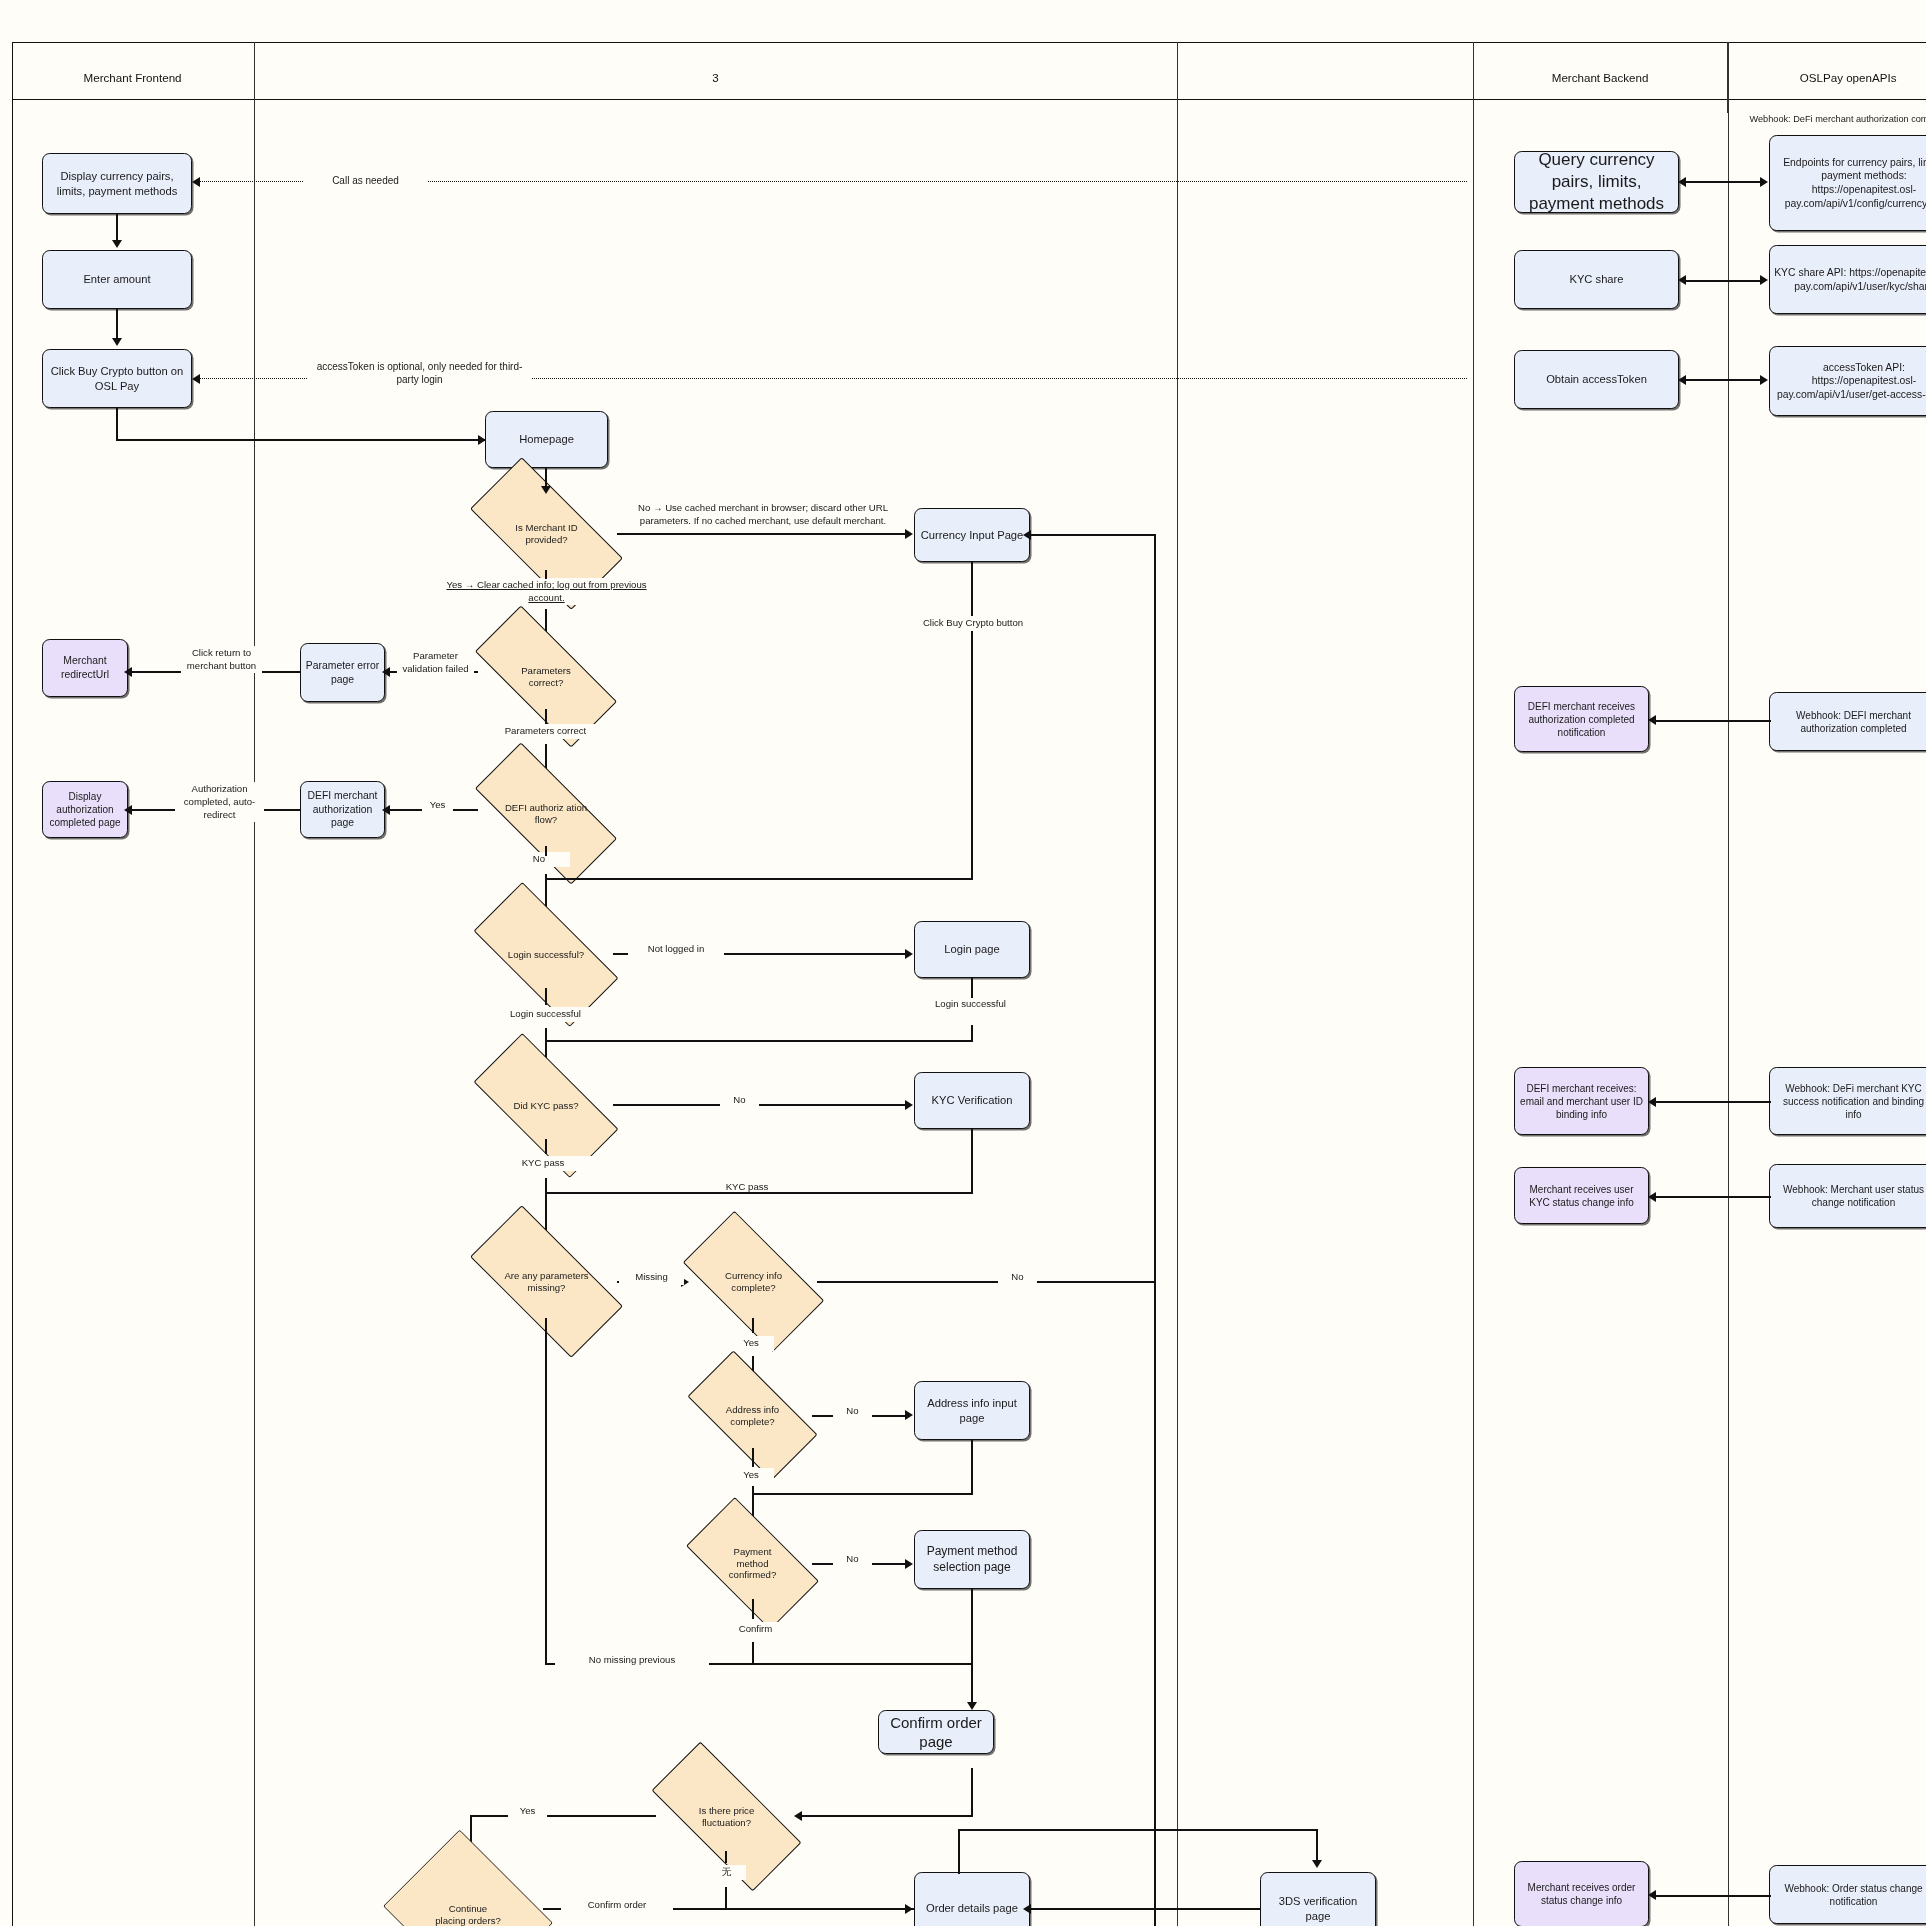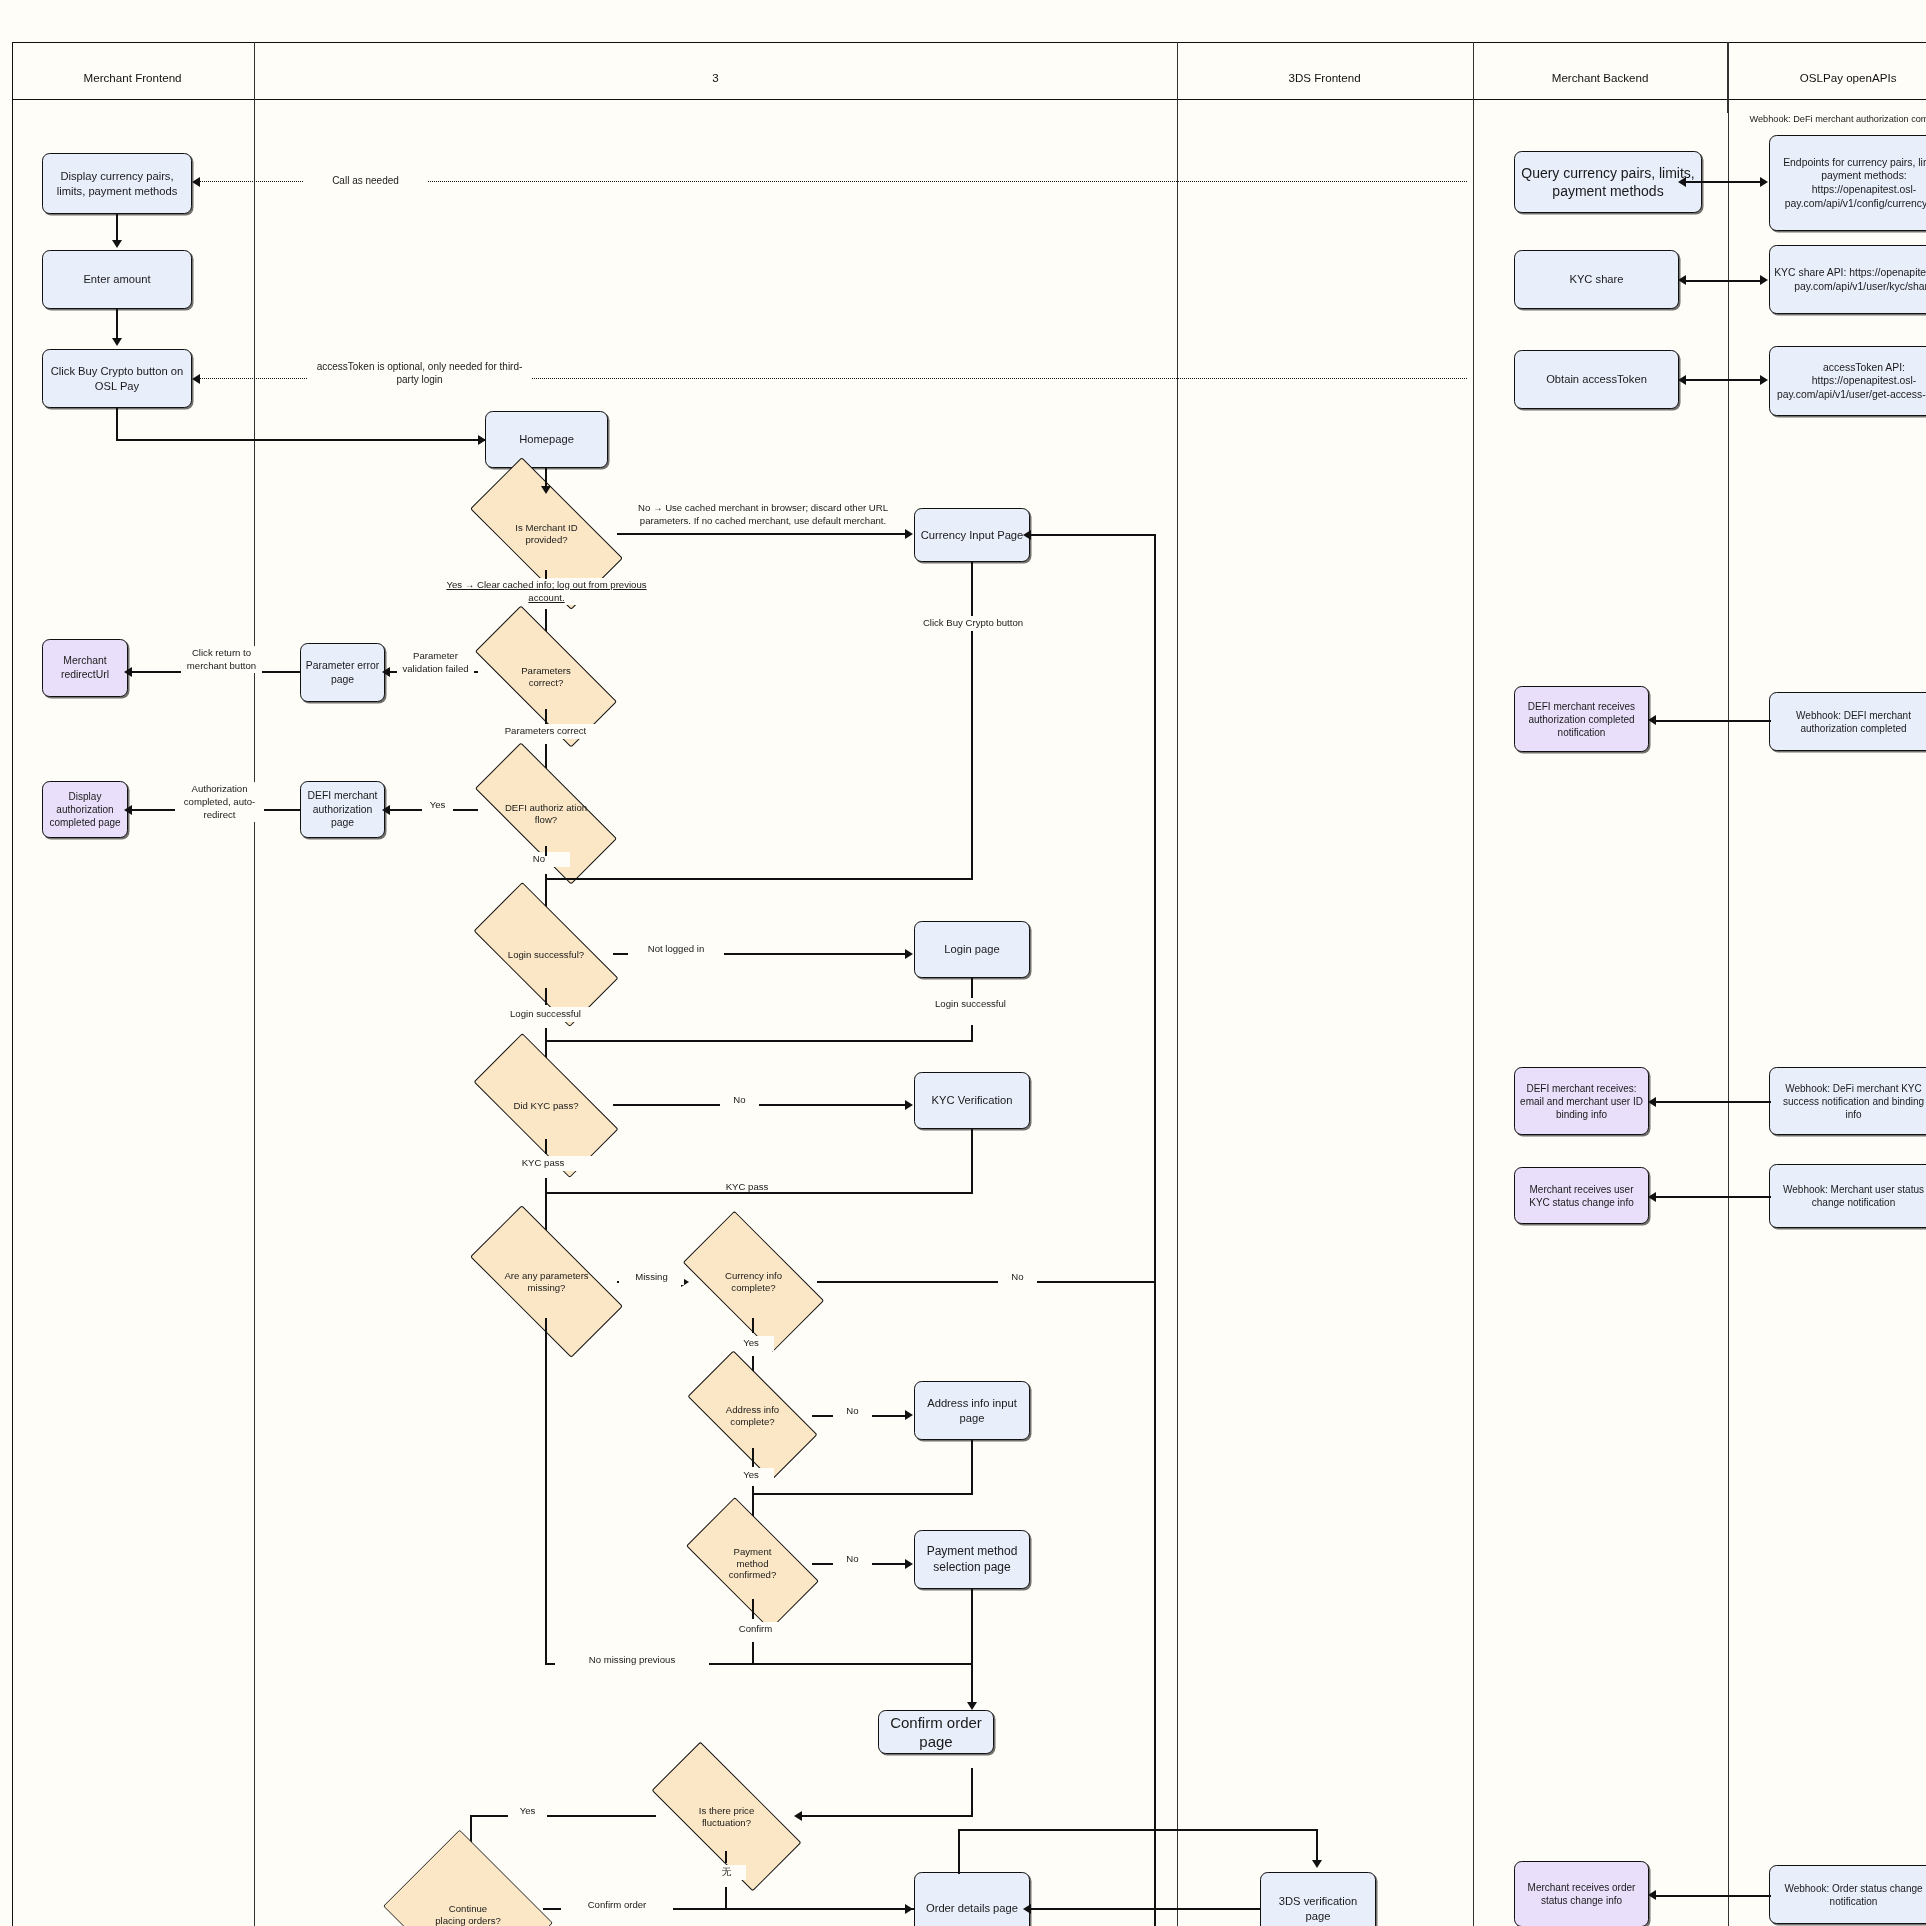--- a/index.html
+++ b/index.html
@@ -100,21 +100,20 @@
 2025年10月21日
 15:44</div>
   <div class="wm" style="left:1549px; top:1811px;">bill.li
 2025年10月21日
 15:44</div>
 
   <div class="lane-frame"></div>
   <div class="lane-head-row">
     <div class="lane-head" style="left:0;width:243px;border-right:1.2px solid #333;">Merchant Frontend</div>
     <div class="lane-head" style="left:243px;width:923px;border-right:1.2px solid #333;">3</div>
-    <div class="lane-head" style="left:1165px;width:297px;border-right:1.2px solid #333;">3DS Frontend</div>
     <div class="lane-head" style="left:1462px;width:254px;border-right:1.2px solid #333;">Merchant Backend</div>
     <div class="lane-head" style="left:1716px;width:241px;">OSLPay openAPIs</div>
   </div>
   <div class="lane-divider" style="left:254px;"></div>
   <div class="lane-divider" style="left:1177px;"></div>
   <div class="lane-divider" style="left:1473px;"></div>
   <div class="lane-divider" style="left:1728px;"></div>
 
   <div class="elabel" style="left:1732px;top:112px;width:239px;font-size:9.2px;">Webhook: DeFi merchant authorization completed</div>
 
@@ -335,21 +334,21 @@
   <div class="ln lnh" style="left:1030px;top:1908px;width:230px;"></div>
   <div class="arrow ar-l" style="left:1023px;top:1904px;"></div>
 
   <div class="ln lnv" style="left:958px;top:1829px;height:45px;"></div>
   <div class="ln lnh" style="left:958px;top:1829px;width:360px;"></div>
   <div class="ln lnv" style="left:1316px;top:1829px;height:33px;"></div>
   <div class="arrow ar-d" style="left:1312px;top:1860px;"></div>
 
   <div class="ln lnv" style="left:1154px;top:535px;height:1820px;"></div>
 
-  <div class="node blue" style="left:1514px;top:151px;width:188px;height:62px;font-size:14px;">Query currency pairs, limits, payment methods</div>
+  <div class="node blue" style="left:1514px;top:151px;width:165px;height:62px;font-size:17px;">Query currency pairs, limits, payment methods</div>
   <div class="node blue" style="left:1514px;top:250px;width:165px;height:59px;font-size:11.2px;">KYC share</div>
   <div class="node blue" style="left:1514px;top:350px;width:165px;height:59px;font-size:11.2px;">Obtain accessToken</div>
 
   <div class="node purple" style="left:1514px;top:686px;width:135px;height:66px;font-size:10px;">DEFI merchant receives authorization completed notification</div>
   <div class="node purple" style="left:1514px;top:1067px;width:135px;height:68px;font-size:10px;">DEFI merchant receives: email and merchant user ID binding info</div>
   <div class="node purple" style="left:1514px;top:1167px;width:135px;height:57px;font-size:10px;">Merchant receives user KYC status change info</div>
   <div class="node purple" style="left:1514px;top:1861px;width:135px;height:66px;font-size:10px;">Merchant receives order status change info</div>
 
   <div class="node blue" style="left:1769px;top:135px;width:190px;height:96px;font-size:10.4px;">Endpoints for currency pairs, limits, payment methods: https://openapitest.osl-pay.com/api/v1/config/currency-list</div>
   <div class="node blue" style="left:1769px;top:245px;width:190px;height:69px;font-size:10.4px;">KYC share API: https://openapitest.osl-pay.com/api/v1/user/kyc/share</div>

